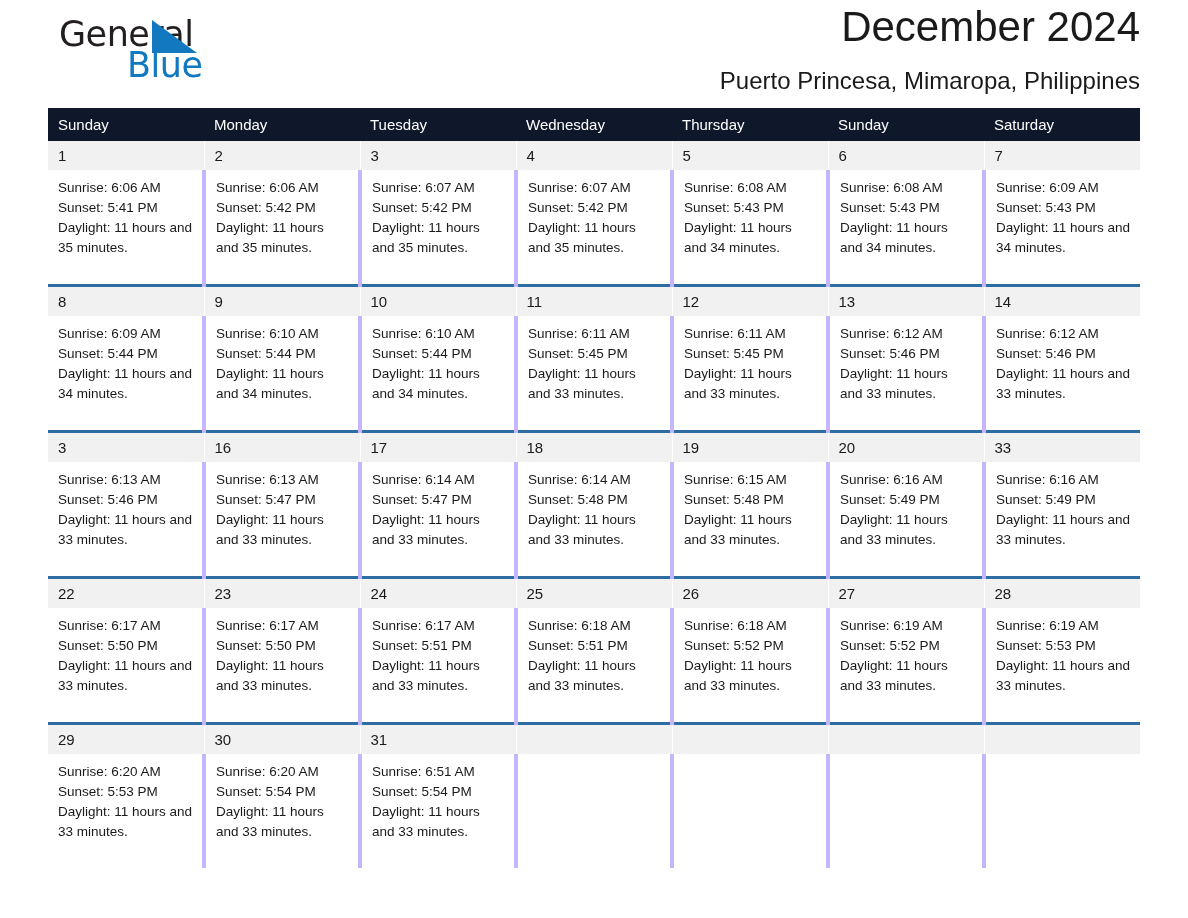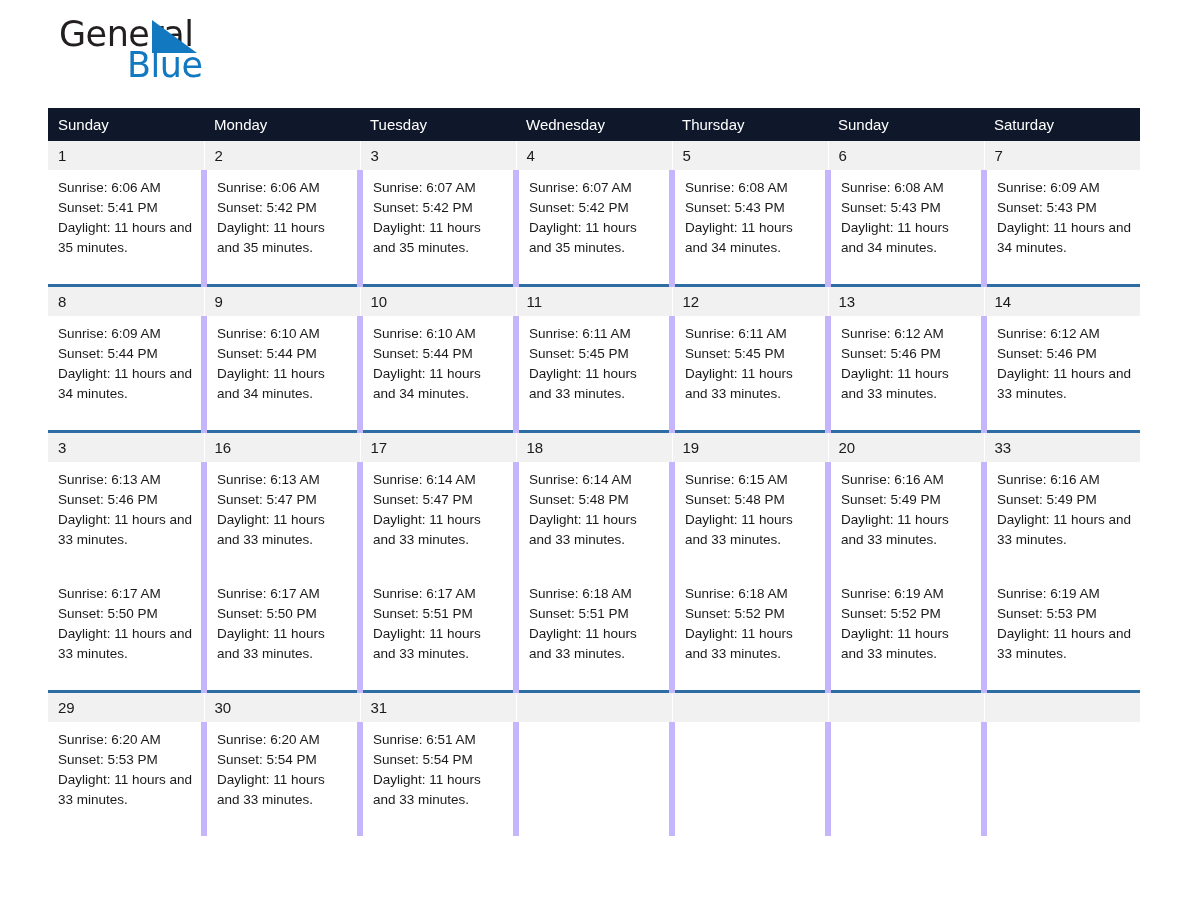--- a/index.html
+++ b/index.html
@@ -127,21 +127,21 @@
   .daynum-cell:last-child { border-right: none; }
 
   .detail-cell {
     background: #ffffff;
     font-size: 13.5px;
     color: #1a1a1a;
     padding: 8px 8px 14px 10px;
     vertical-align: top;
     height: 92px;
     line-height: 20px;
-    border-right: 6px solid #c4b5fd;
+    border-right: 4px solid #c4b5fd;
   }
   .detail-cell:last-child { border-right: none; }
 
   .detail-cell .line { display: block; white-space: nowrap; }
   .detail-cell .daylight { white-space: normal; }
 </style>
 </head>
 <body>
 
 <div class="page">
@@ -151,20 +151,24 @@
     <div class="brand">
       <span class="brand-general">General</span>
       <span class="brand-triangle">
         <svg width="45" height="33" viewBox="0 0 45 33" xmlns="http://www.w3.org/2000/svg" aria-hidden="true">
           <polygon points="0,0 45,33 0,33" fill="#1279c0"></polygon>
         </svg>
       </span>
       <span class="brand-blue">Blue</span>
     </div>
 
+    <div class="title-wrap">
+      <div class="cal-title">December 2024</div>
+      <div class="cal-subtitle">Puerto Princesa, Mimaropa, Philippines</div>
+    </div>
 
   </div>
 
   <table class="calendar">
     <colgroup>
       <col>
         <col>
         <col>
         <col>
         <col>
@@ -314,20 +318,29 @@
             <span class="line">Sunrise: 6:16 AM</span>
             <span class="line">Sunset: 5:49 PM</span>
             <span class="line daylight">Daylight: 11 hours and 33 minutes.</span>
           </td>
           <td class="detail-cell">
             <span class="line">Sunrise: 6:16 AM</span>
             <span class="line">Sunset: 5:49 PM</span>
             <span class="line daylight">Daylight: 11 hours and 33 minutes.</span>
           </td>
         </tr>
+        <tr class="week-row">
+          <td class="daynum-cell">22</td>
+          <td class="daynum-cell">23</td>
+          <td class="daynum-cell">24</td>
+          <td class="daynum-cell">25</td>
+          <td class="daynum-cell">26</td>
+          <td class="daynum-cell">27</td>
+          <td class="daynum-cell">28</td>
+        </tr>
         <tr>
           <td class="detail-cell">
             <span class="line">Sunrise: 6:17 AM</span>
             <span class="line">Sunset: 5:50 PM</span>
             <span class="line daylight">Daylight: 11 hours and 33 minutes.</span>
           </td>
           <td class="detail-cell">
             <span class="line">Sunrise: 6:17 AM</span>
             <span class="line">Sunset: 5:50 PM</span>
             <span class="line daylight">Daylight: 11 hours and 33 minutes.</span>

